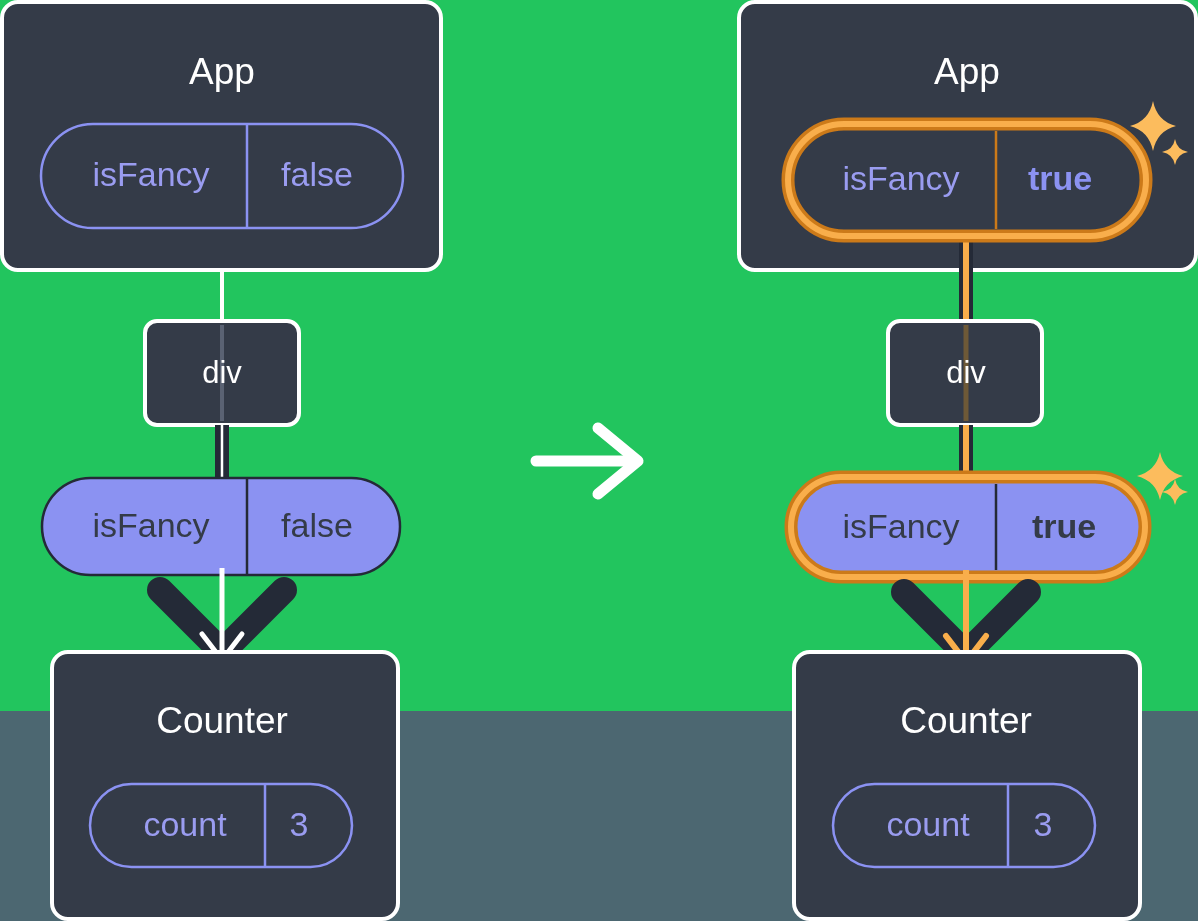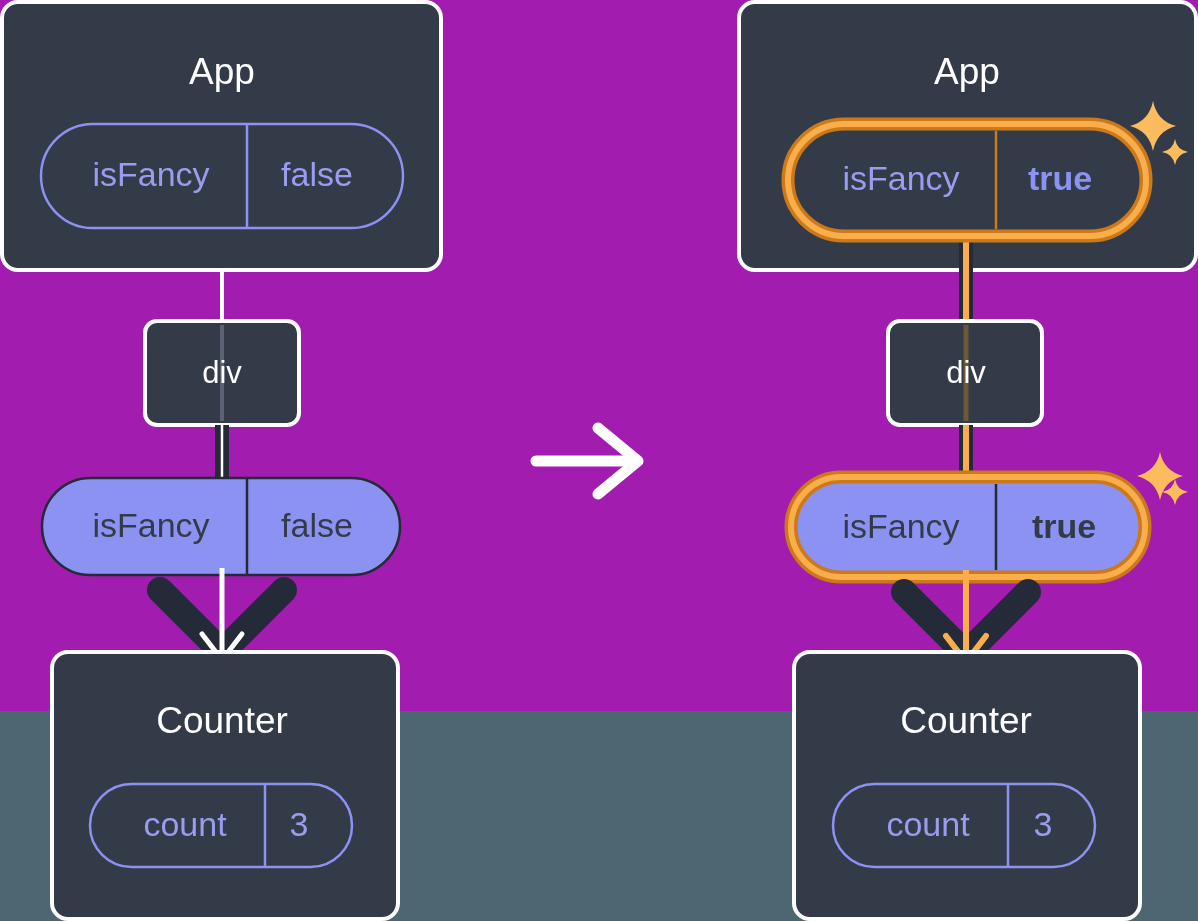--- a/index.html
+++ b/index.html
@@ -10,21 +10,21 @@
   body {
     width: 1198px;
     height: 921px;
     overflow: hidden;
     font-family: "Liberation Sans", sans-serif;
   }
   #stage {
     position: relative;
     width: 1198px;
     height: 711px;
-    background: #a21caf;
+    background: #22c55e;
   }
   .svg-layer {
     position: absolute;
     left: 0;
     top: 0;
     width: 1198px;
     height: 921px;
   }
   .panel-title {
     fill: #ffffff;

